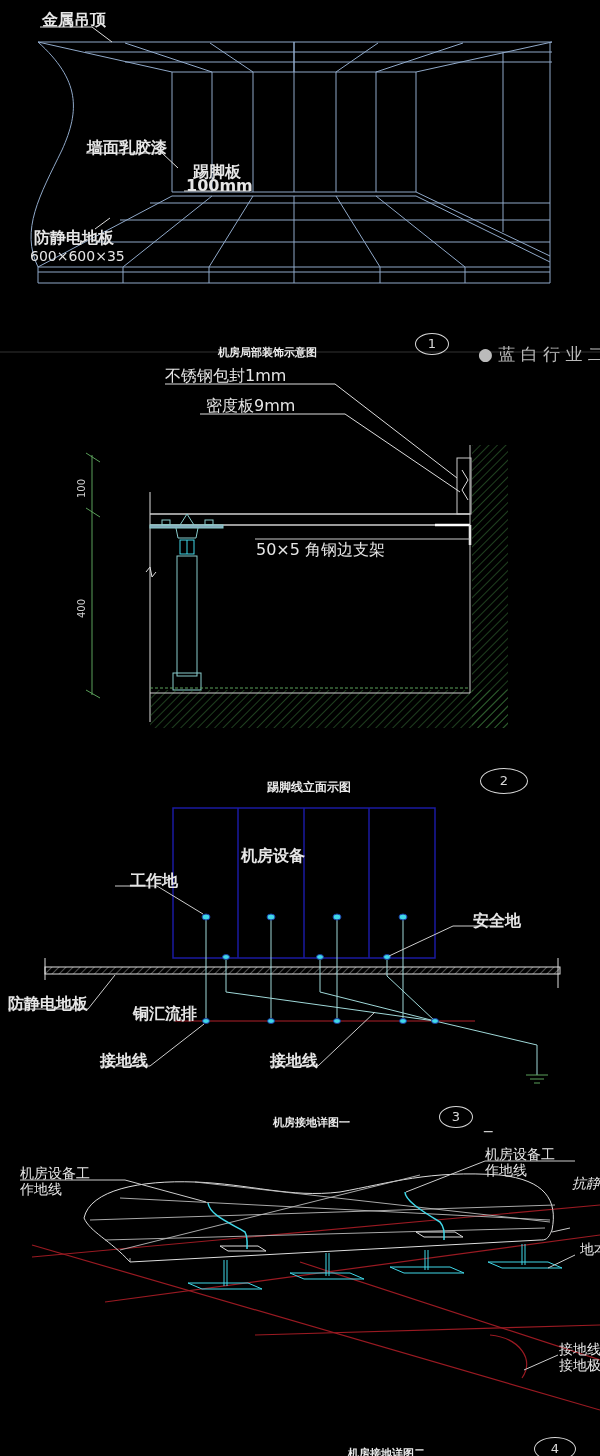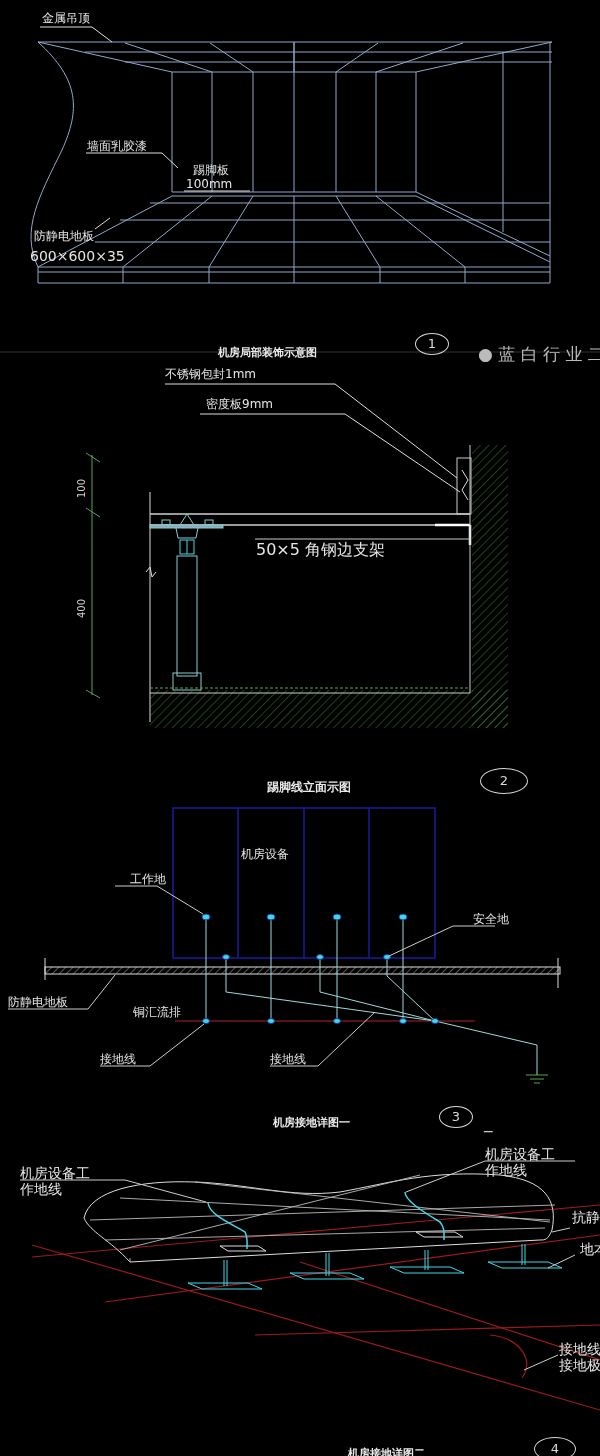--- a/index.html
+++ b/index.html
@@ -1,22 +1,22 @@
 <!DOCTYPE html>
 <html><head>
 <meta charset="utf-8">
 <style>
   html, body { margin:0; padding:0; background:#000; }
   body { width:600px; height:1456px; position:relative; overflow:hidden; font-family:"DejaVu Sans", sans-serif; color:#e8e8e8; }
   svg { position:absolute; left:0; top:0; }
   .lbl { position:absolute; white-space:nowrap; color:#e6e6e6; line-height:1; }
-  .s12 { font-size:12px; }
+  .s12 { font-size:16px;font-weight:bold; }
   .s11 { font-size:17px; }
   .s14 { font-size:14px; }
-  .s15 { font-size:12px; font-family:"DejaVu Sans", sans-serif; }
+  .s15 { font-size:16px; font-family:"DejaVu Sans", sans-serif; }
   .s16 { font-size:16px; }
   .title { font-size:11px; font-weight:bold; color:#eaeaea; }
   .circ { position:absolute; border:1px solid #d8d8d8; border-radius:50%; color:#d8d8d8; font-size:13px; text-align:center; }
   .dim { position:absolute; color:#d0d0d0; font-size:10px; transform:rotate(-90deg); transform-origin:left top; }
 </style>
 </head>
 <body>
 
 <svg width="600" height="1456" viewBox="0 0 600 1456">
   <defs>
@@ -268,18 +268,18 @@
 <div class="lbl s12" style="left:100px;top:1053px;">接地线</div>
 <div class="lbl s12" style="left:270px;top:1053px;">接地线</div>
 <div class="lbl title" style="left:273px;top:1117px;">机房接地详图一</div>
 <div class="circ" style="left:439px;top:1106px;width:32px;height:20px;line-height:20px;"><span>3</span></div>
 <div class="lbl s11" style="left:484px;top:1114px;color:#ccc;">_</div>
 
 <div class="lbl s14" style="left:20px;top:1166px;">机房设备工</div>
 <div class="lbl s14" style="left:20px;top:1182px;">作地线</div>
 <div class="lbl s14" style="left:485px;top:1147px;">机房设备工</div>
 <div class="lbl s14" style="left:485px;top:1163px;">作地线</div>
-<div class="lbl s14" style="left:572px;top:1210px;">抗静</div>
+<div class="lbl s14" style="left:572px;top:1176px;font-style:italic;">抗静</div>
 <div class="lbl s14" style="left:580px;top:1242px;">地本</div>
 <div class="lbl s14" style="left:559px;top:1342px;">接地线</div>
 <div class="lbl s14" style="left:559px;top:1358px;">接地极</div>
 <div class="lbl title" style="left:348px;top:1448px;">机房接地详图二</div>
 <div class="circ" style="left:534px;top:1437px;width:40px;height:22px;line-height:22px;"><span>4</span></div>
 
 </body></html>

